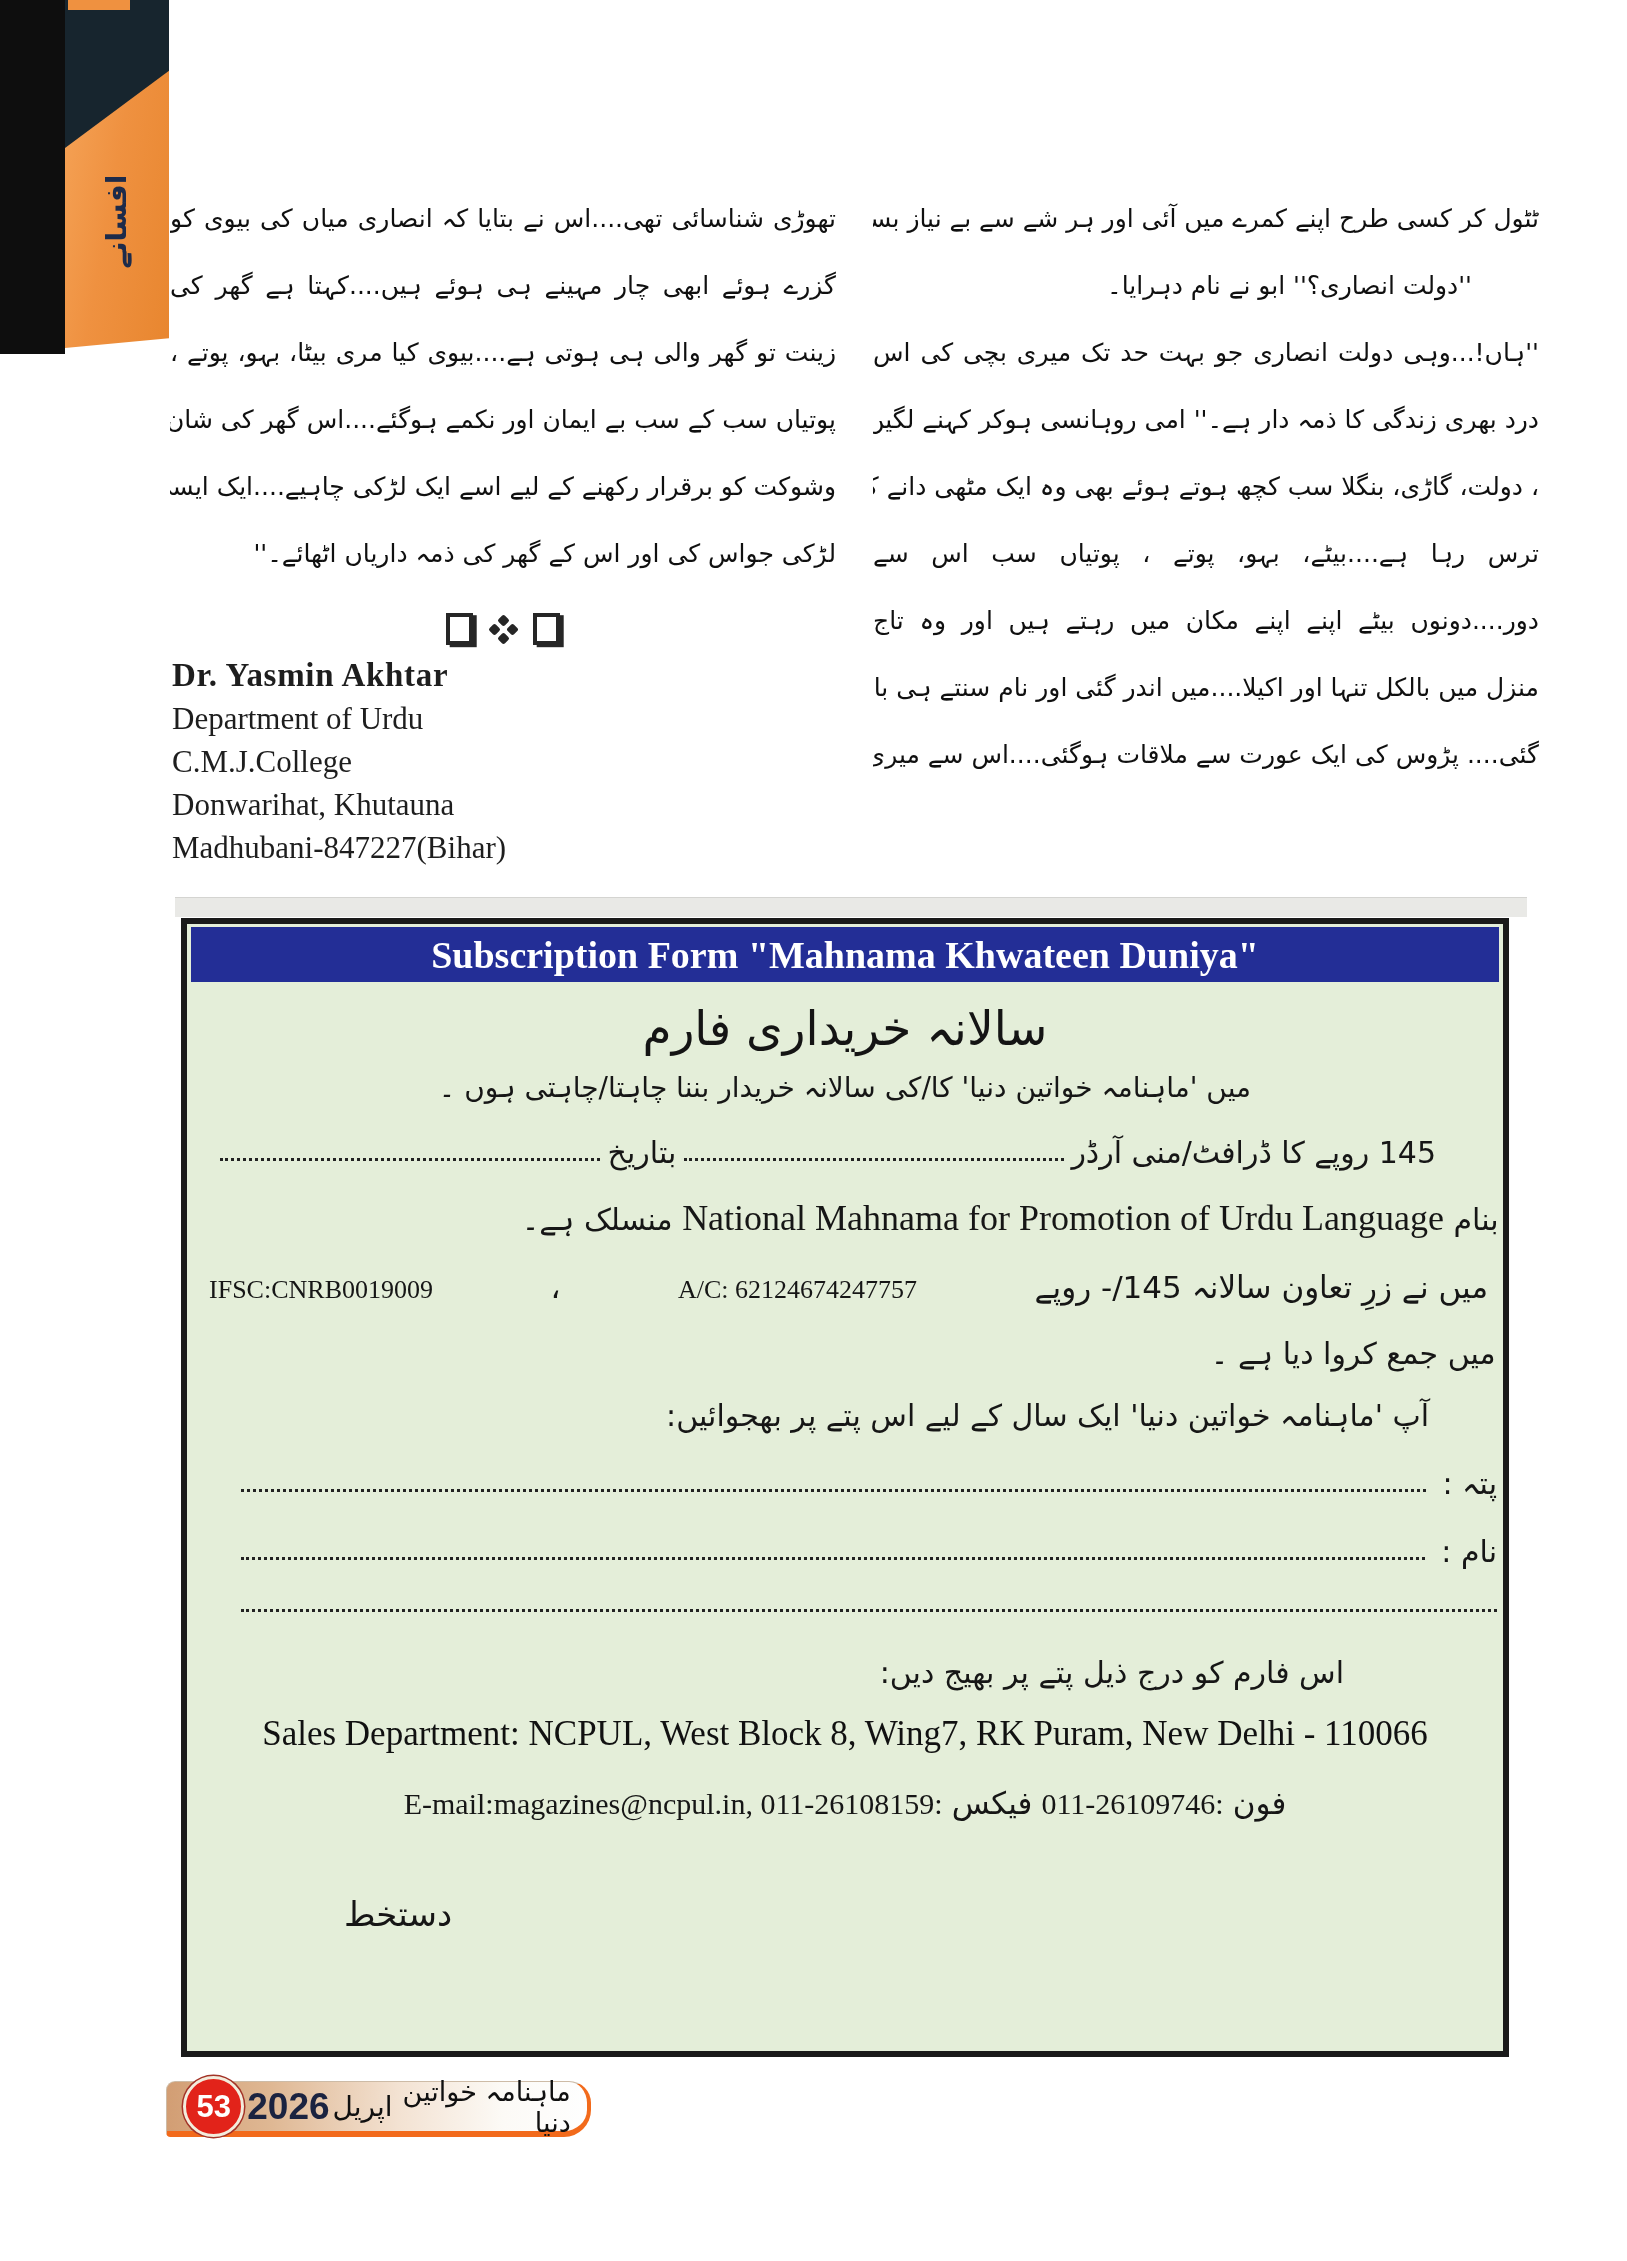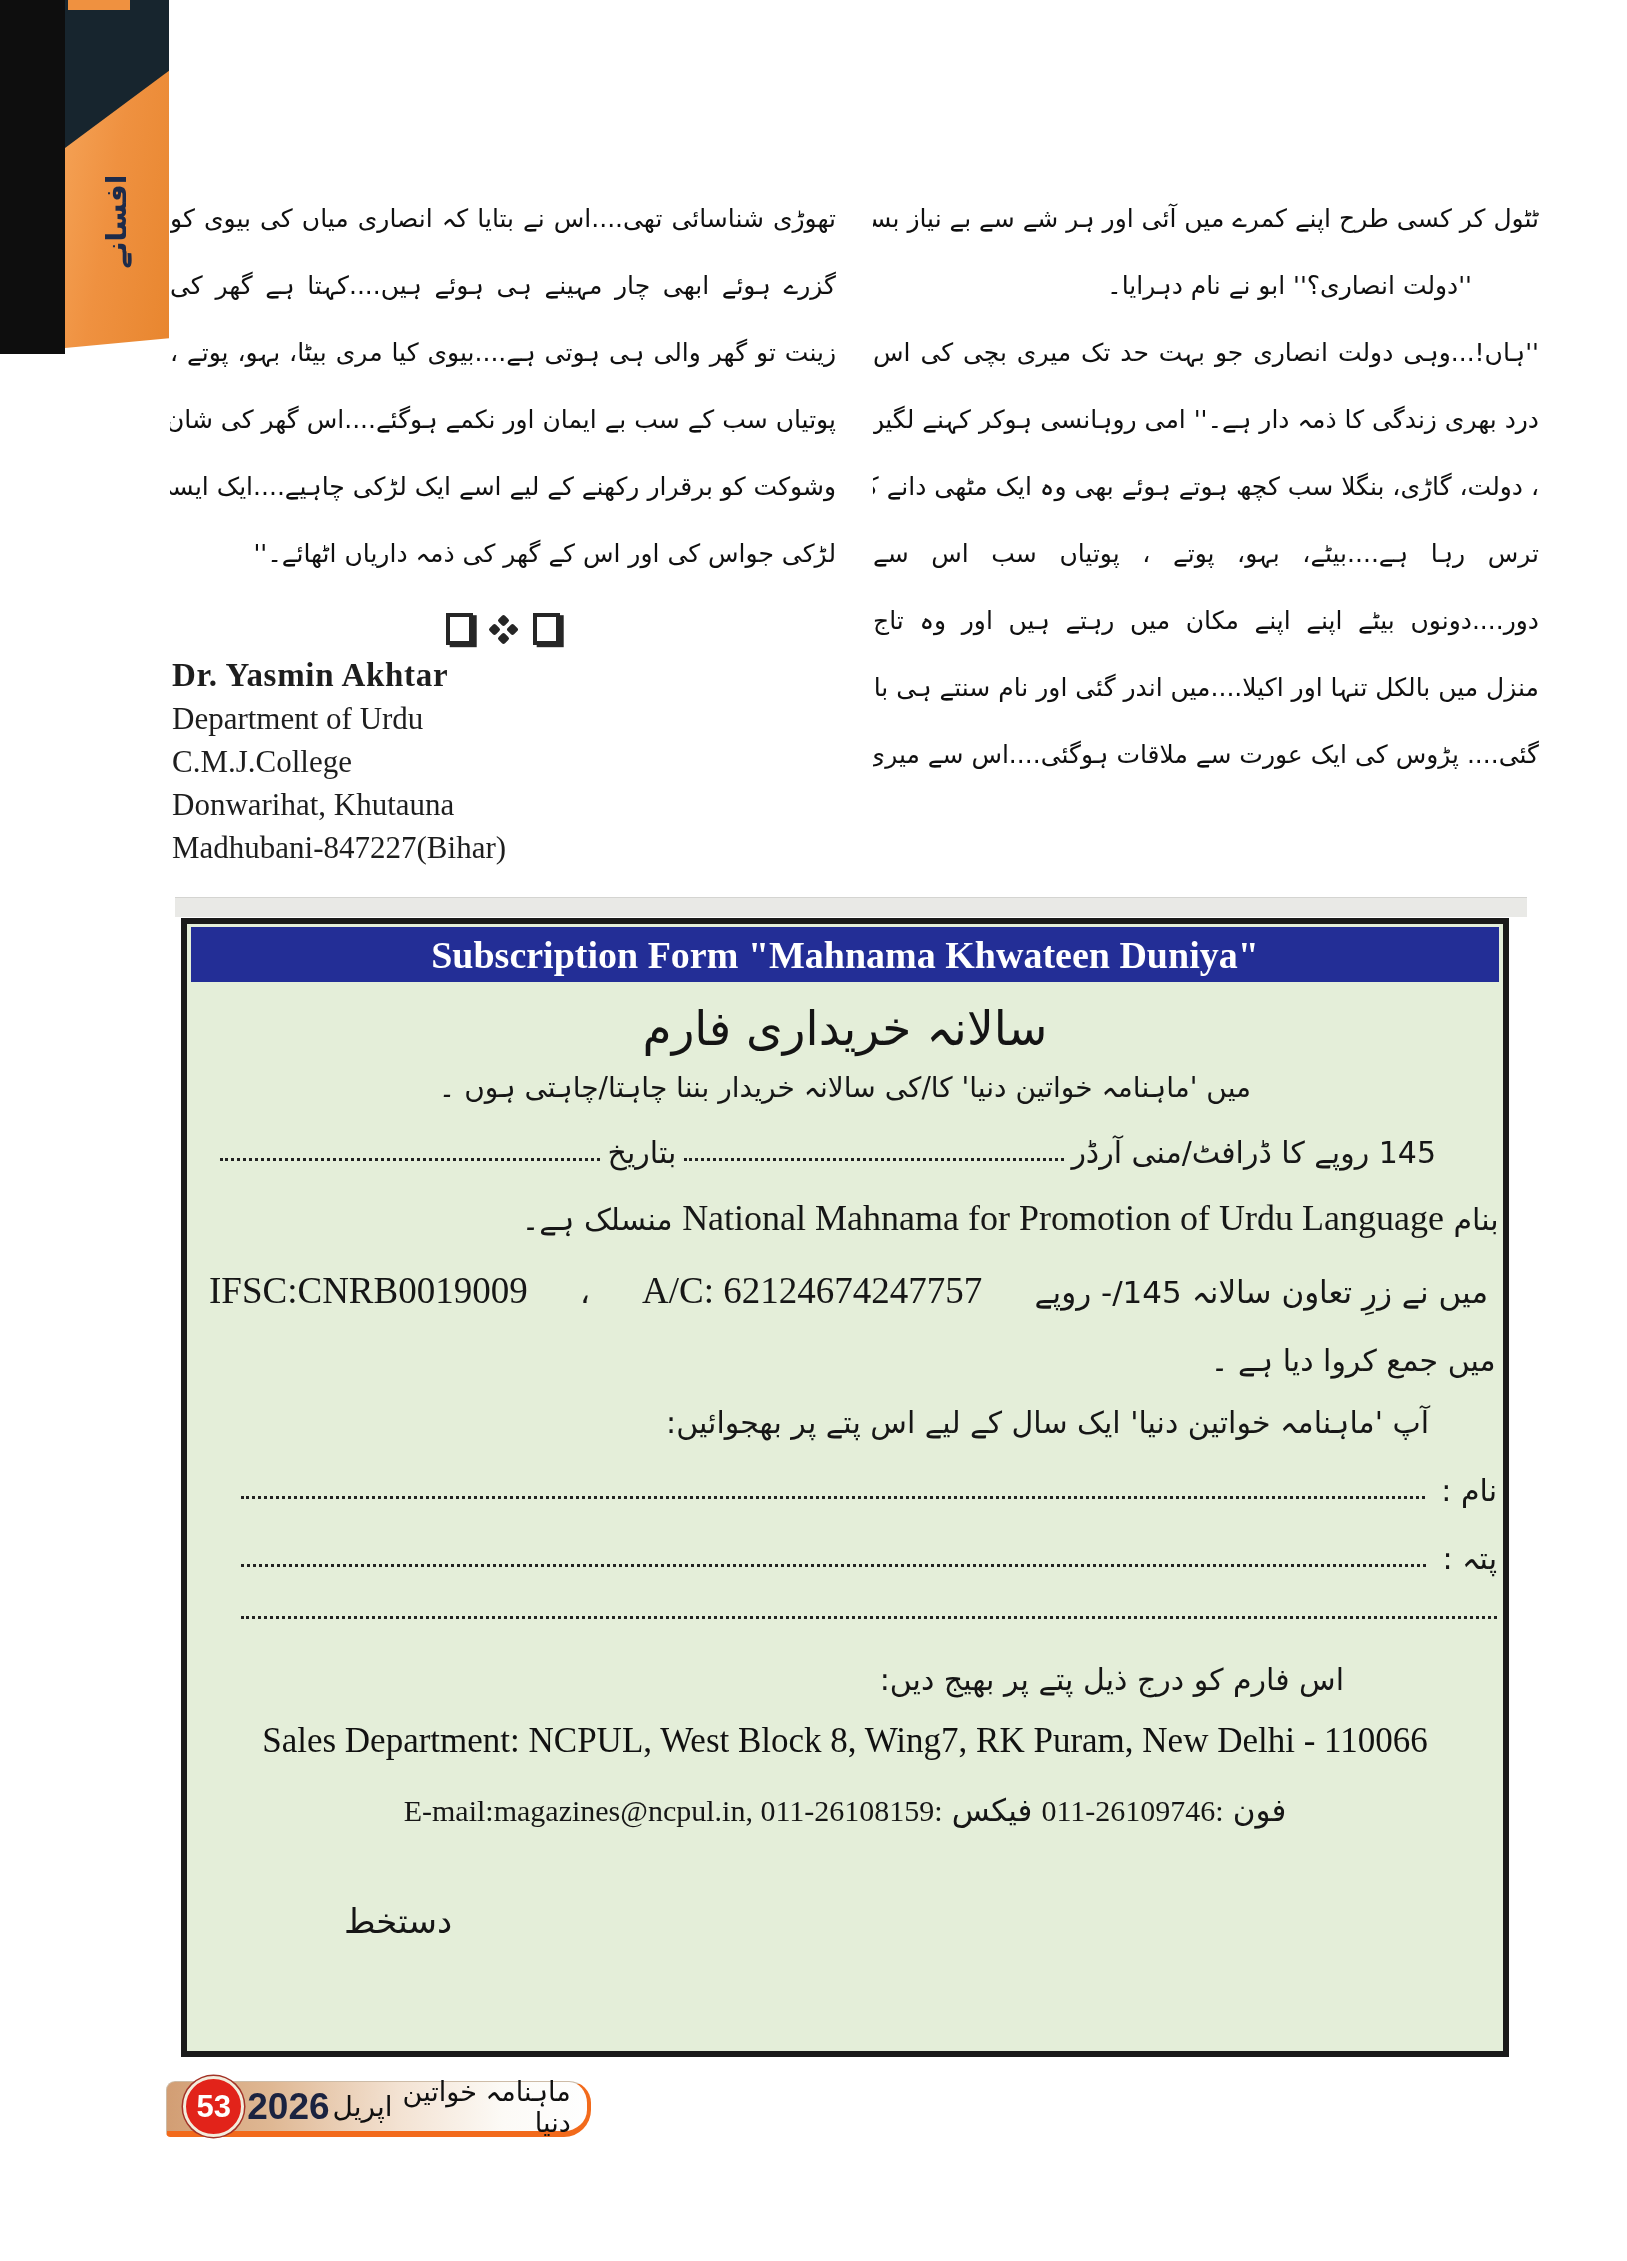--- a/index.html
+++ b/index.html
@@ -56,21 +56,21 @@
   .urdu{direction:rtl;font-family:"DejaVu Sans",sans-serif;}
   .en{font-family:"Liberation Serif","DejaVu Serif",serif;direction:ltr;unicode-bidi:isolate;}
   .f-title{margin-top:19px;text-align:center;font-size:47px;color:#141414;}
   .f-intro{margin-top:15px;text-align:center;font-size:28px;}
   .f-draft{margin:31px 67px 0 33px;display:flex;direction:rtl;align-items:flex-end;gap:7.4px;font-size:30px;}
   .leader{flex:1;border-bottom:3px dotted #222;margin-bottom:9px;height:0;}
   .f-banam{margin-top:27px;text-align:right;padding-right:4.4px;font-size:30px;}
   .f-banam .en{font-size:36px;}
   .f-amount{margin-top:30px;padding:0 15px 0 22px;display:flex;direction:rtl;
         justify-content:space-between;align-items:baseline;font-size:31px;}
-  .f-amount .en{font-size:37px;}
+  .f-amount .en{font-size:26px;}
   .f-deposit{margin-top:31px;text-align:right;padding-right:7.4px;font-size:30px;}
   .f-sendto{margin-top:27px;text-align:right;padding-right:74px;font-size:30px;}
   .f-row{margin:33px 6px 0 54px;display:flex;direction:rtl;align-items:flex-end;gap:16.3px;font-size:30px;}
   .f-row .lbl{white-space:nowrap;}
   .f-row3{margin:40px 6px 0 54px;display:flex;}
   .f-sendform{margin-top:34px;text-align:right;padding-right:159px;font-size:30px;}
   .f-sales{margin-top:24px;text-align:center;font-family:"Liberation Serif","DejaVu Serif",serif;
         font-size:35px;color:#111;}
   .f-contact{margin-top:31px;display:flex;direction:ltr;justify-content:center;align-items:baseline;gap:9px;}
   .f-contact .en{font-size:30px;}
@@ -174,26 +174,26 @@
       <span class="en">A/C:  62124674247757</span>
       <span class="urdu">،</span>
       <span class="en">IFSC:CNRB0019009</span>
     </div>
 
     <div class="f-deposit urdu">میں جمع کروا دیا ہے ۔</div>
 
     <div class="f-sendto urdu">آپ 'ماہنامہ خواتین دنیا' ایک سال کے لیے اس پتے پر بھجوائیں:</div>
 
     <div class="f-row">
+      <span class="lbl urdu">پتہ :</span>
+      <span class="leader"></span>
+    </div>
+
+    <div class="f-row">
       <span class="lbl urdu">نام :</span>
-      <span class="leader"></span>
-    </div>
-
-    <div class="f-row">
-      <span class="lbl urdu">پتہ :</span>
       <span class="leader"></span>
     </div>
 
     <div class="f-row3">
       <span class="leader"></span>
     </div>
 
     <div class="f-sendform urdu">اس فارم کو درج ذیل پتے پر بھیج دیں:</div>
 
     <div class="f-sales">Sales Department: NCPUL, West Block 8, Wing7, RK Puram, New Delhi - 110066</div>

